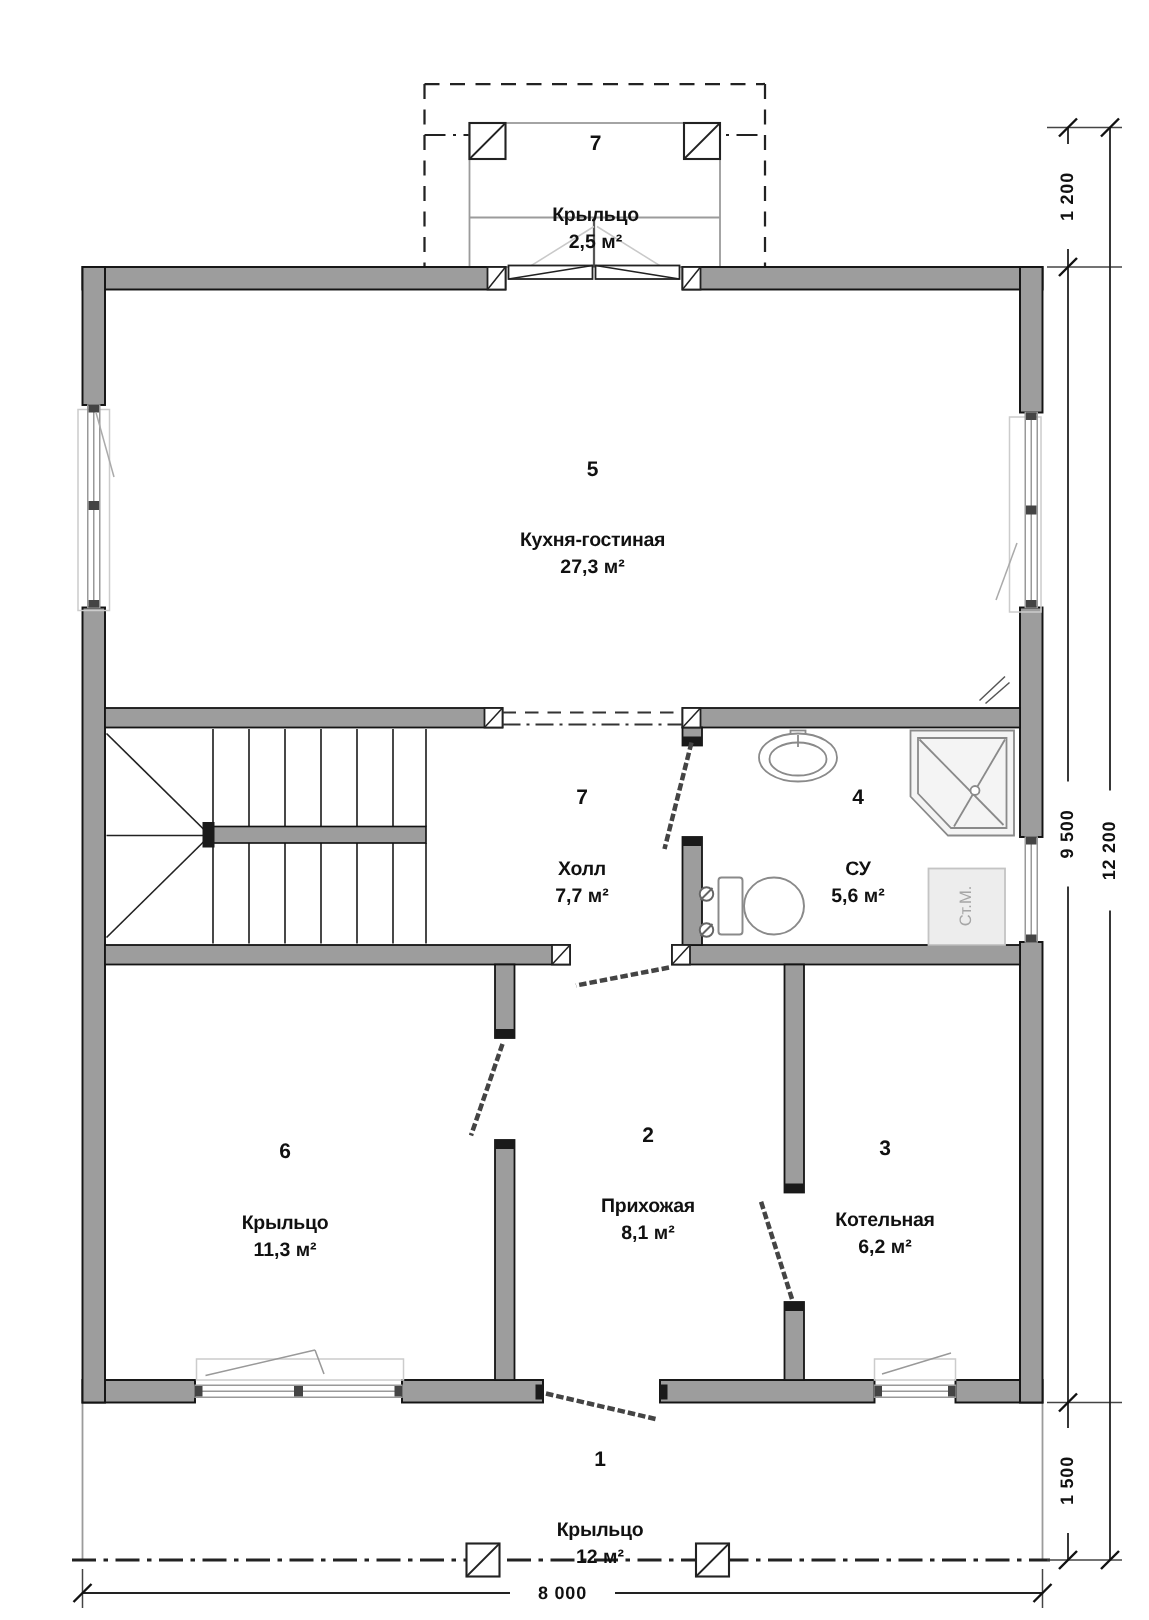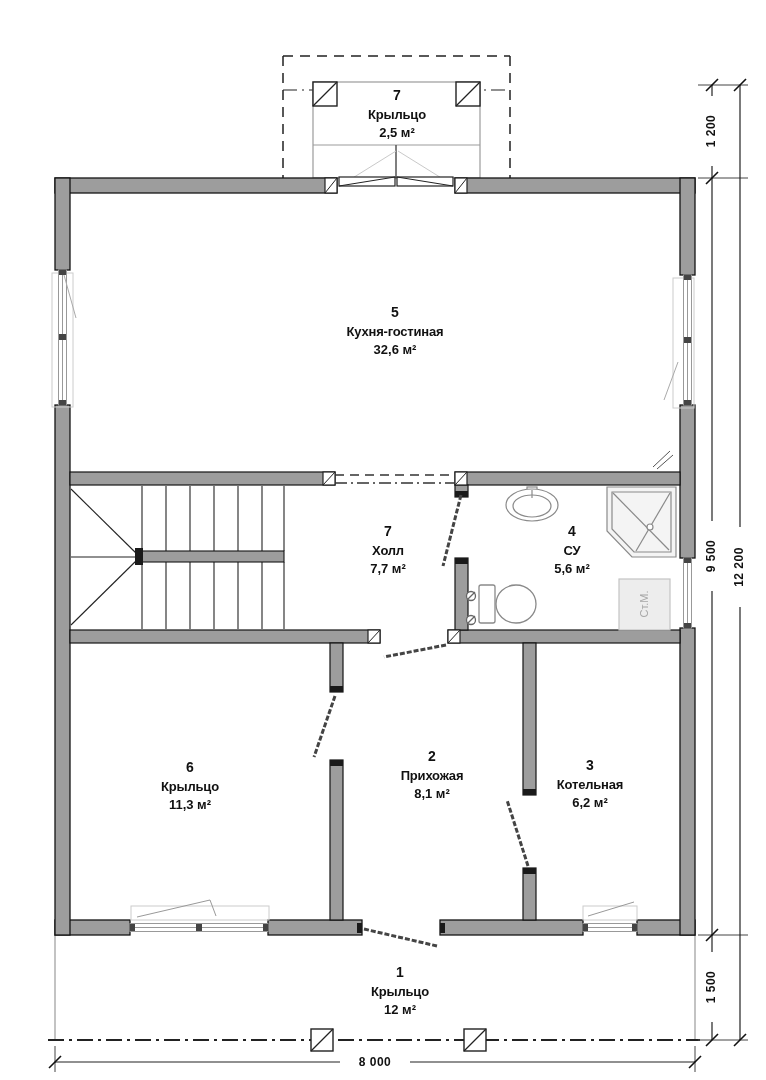--- a/index.html
+++ b/index.html
@@ -2,21 +2,21 @@
 <html><head>
 <meta charset="utf-8">
 <style>
   html,body{margin:0;padding:0;background:#fff;}
   .plan{position:relative;width:766px;height:1080px;background:#ffffff;
         font-family:"Liberation Sans",sans-serif;overflow:hidden;}
   .plan svg{position:absolute;left:0;top:0;}
   .room-label{position:absolute;width:170px;text-align:center;color:#111;
         font-weight:bold;line-height:1.42;pointer-events:none;}
   .room-label .num{font-size:14px;display:block;}
-  .room-label .nm{font-size:13px;display:block;letter-spacing:-0.2px;}
+  .room-label .nm{font-size:13px;display:block;letter-spacing:-0.2px;margin-top:28px;}
   .room-label .ar{font-size:13px;display:block;text-align:center;}
   .dim{position:absolute;background:#fff;color:#111;font-weight:bold;font-size:12px;
         text-align:center;letter-spacing:0.5px;line-height:16px;height:16px;}
   .dim.v{transform:rotate(-90deg);}
   .wm-label{position:absolute;width:52px;height:14px;text-align:center;color:#a6a6a6;
         font-size:11px;line-height:14px;transform:rotate(-90deg);}
 </style>
 </head>
 <body>
 
@@ -248,21 +248,21 @@
 </svg>
 
   <div class="room-label" style="left:312px;top:86px;">
     <span class="num">7</span>
     <span class="nm">Крыльцо</span>
     <span class="ar">2,5 м²</span>
   </div>
   <div class="room-label" style="left:310px;top:303px;">
     <span class="num">5</span>
     <span class="nm">Кухня-гостиная</span>
-    <span class="ar">32,6 м²</span>
+    <span class="ar">27,3 м²</span>
   </div>
   <div class="room-label" style="left:303px;top:522px;">
     <span class="num">7</span>
     <span class="nm">Холл</span>
     <span class="ar">7,7 м²</span>
   </div>
   <div class="room-label" style="left:487px;top:522px;">
     <span class="num">4</span>
     <span class="nm">СУ</span>
     <span class="ar">5,6 м²</span>

